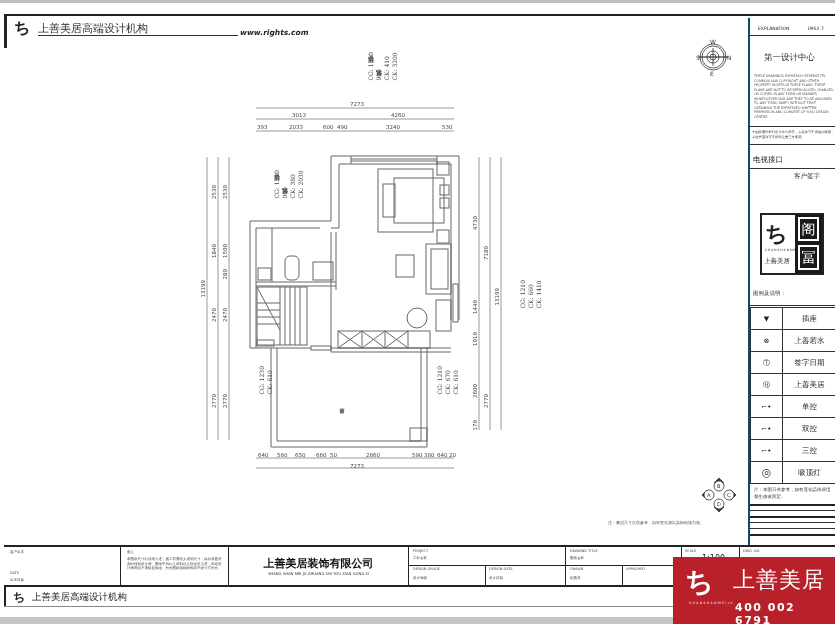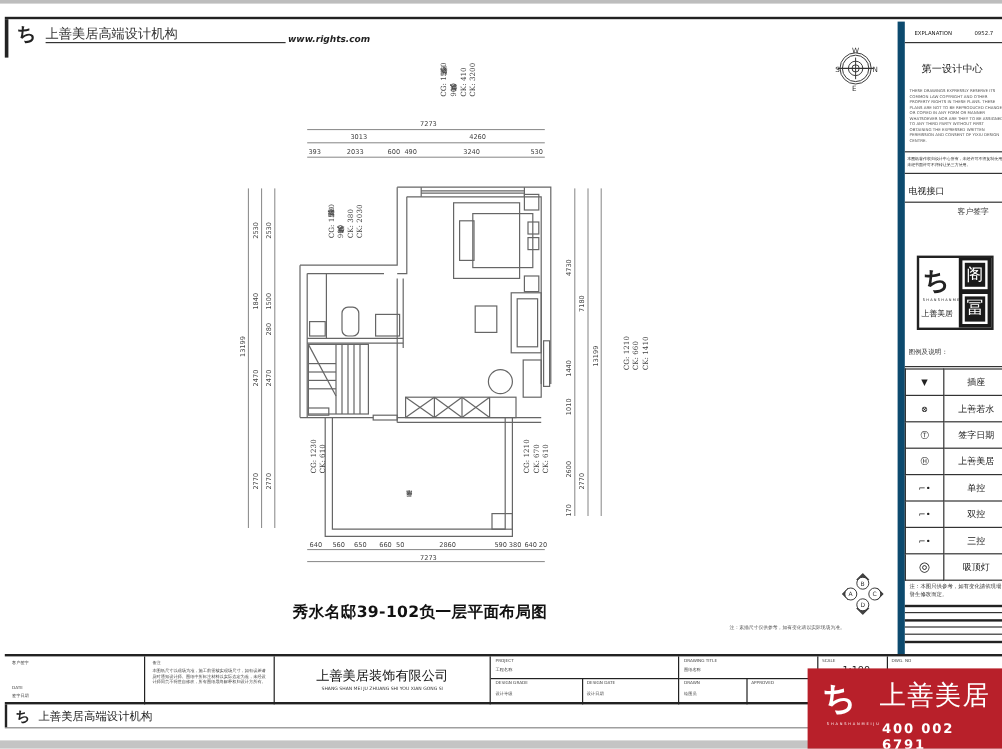--- a/index.html
+++ b/index.html
@@ -21,21 +21,21 @@
   
   .drawing { position: absolute; left: 0; top: 0; width: 745px; height: 545px; }
   .dim-text { position: absolute; font-size: 5.5px; color: #444; white-space: nowrap; font-family: "DejaVu Sans", sans-serif; }
   .dim-v { writing-mode: vertical-rl; transform: rotate(180deg); }
   .note-v { position: absolute; font-size: 6px; color: #444; writing-mode: vertical-rl; transform: rotate(180deg); white-space: nowrap; font-family: "DejaVu Serif", serif; line-height: 8px; }
 
   .plan-title { position: absolute; left: 244px; top: 501px; font-size: 13px; font-weight: bold; color: #111; letter-spacing: 0.3px; }
   .plan-footnote { position: absolute; left: 608px; top: 520px; font-size: 4px; color: #555; }
 
   
-  .rpanel { position: absolute; left: 748px; top: 18px; width: 87px; height: 527px; border-left: 6px solid #0c4a6e; }
+  .rpanel { position: absolute; left: 748px; top: 18px; width: 87px; height: 527px; border-left: 2px solid #0c4a6e; }
   .rp-expl-row { position: absolute; left: 0; top: 4px; width: 87px; height: 14px; border-bottom: 1px solid #333; font-size: 4.5px; }
   .rp-expl-row span { position: absolute; top: 4px; }
   .rp-company { position: absolute; left: 14px; top: 34px; font-family: "DejaVu Serif", serif; font-size: 8.5px; color: #222; }
   .rp-fine { position: absolute; left: 4px; top: 56px; width: 80px; font-size: 3.3px; line-height: 4.5px; color: #555; text-transform: uppercase; }
   .rp-divider { position: absolute; left: 0; width: 87px; border-top: 1px solid #333; }
   .rp-cnnote { position: absolute; left: 2px; top: 112px; width: 84px; font-size: 3.3px; line-height: 5px; color: #333; }
   .rp-proj { position: absolute; left: 3px; top: 137px; font-family: "DejaVu Serif", serif; font-size: 7.5px; color: #222; }
   .rp-sub { position: absolute; left: 44px; top: 154px; font-family: "DejaVu Serif", serif; font-size: 6.5px; color: #333; }
   .rp-logo { position: absolute; left: 10px; top: 195px; width: 64px; height: 62px; border: 2px solid #222; background: #fff; }
   .rp-logo .lh { position: absolute; left: 0; top: 0; width: 33px; height: 58px; }
@@ -53,21 +53,21 @@
   .legend-note { position: absolute; left: 4px; top: 468px; width: 80px; font-family: "DejaVu Serif", serif; font-size: 4.5px; line-height: 7px; color: #333; }
   .rp-lines { position: absolute; left: 0; top: 486px; width: 87px; }
   .rp-lines div { height: 6px; border-top: 1px solid #333; }
   .rp-lines div.thick { border-top: 2px solid #222; }
 
   
   .tblock { position: absolute; left: 4px; top: 545px; width: 831px; height: 42px; border-top: 2px solid #222; border-bottom: 2px solid #222; }
   .tb-cell { position: absolute; top: 0; height: 40px; border-right: 1.5px solid #222; }
   .tb-label { position: absolute; font-size: 3.5px; color: #444; }
   .tb-val { position: absolute; font-size: 3.5px; color: #444; }
-  .tb-company { position: absolute; left: 0; width: 100%; top: 9px; text-align: center; font-size: 11px; font-weight: normal; color: #111; }
+  .tb-company { position: absolute; left: 0; width: 100%; top: 9px; text-align: center; font-size: 11px; font-weight: bold; color: #111; }
   .tb-pinyin { position: absolute; left: 0; width: 100%; top: 24px; text-align: center; font-size: 3.8px; color: #333; }
   .tb-hline { position: absolute; border-top: 1px solid #222; }
   .tb-vline { position: absolute; border-left: 1px solid #222; }
   .tb-scale { position: absolute; font-size: 8px; color: #222; }
 
   .footer-brand { position: absolute; left: 4px; top: 587px; width: 831px; height: 20px; border-bottom: 1px solid #888; }
   .footer-brand .vbar { position: absolute; left: 0; top: 0; width: 2px; height: 19px; background: #222; }
   .footer-brand .logo-glyph { left: 9px; top: 2px; font-size: 12px; }
   .footer-brand .brand { position: absolute; left: 28px; top: 4px; font-family: "DejaVu Serif", serif; font-size: 9.5px; color: #222; }
 
@@ -284,21 +284,20 @@
   </div>
   <div class="note-v" style="left:436px;top:366px;">
     <span>CG: 1210</span><br>
     <span>CK: 670</span><br>
     <span>CK: 610</span>
   </div>
   <div class="note-v" style="left:338px;top:418px;font-size:5px;">
     <span>储水层</span>
   </div>
 
-  <div class="plan-title">秀水名邸39-102负一层平面布局图</div>
   <div class="plan-footnote">注：素描尺寸仅供参考，如有变化请以实际现场为准。</div>
 </div>
 
 <div class="rpanel">
   <div class="rp-expl-row">
     <span style="left:8px;">EXPLANATION</span>
     <span style="left:58px;">0952.7</span>
   </div>
   <div class="rp-company">第一设计中心</div>
   <div class="rp-fine">These drawings expressly reserve its common law copyright and other property rights in these plans. These plans are not to be reproduced changed or copied in any form or manner whatsoever nor are they to be assigned to any third party without first obtaining the expressed written permission and consent of Yixiu Design Centre.</div>

